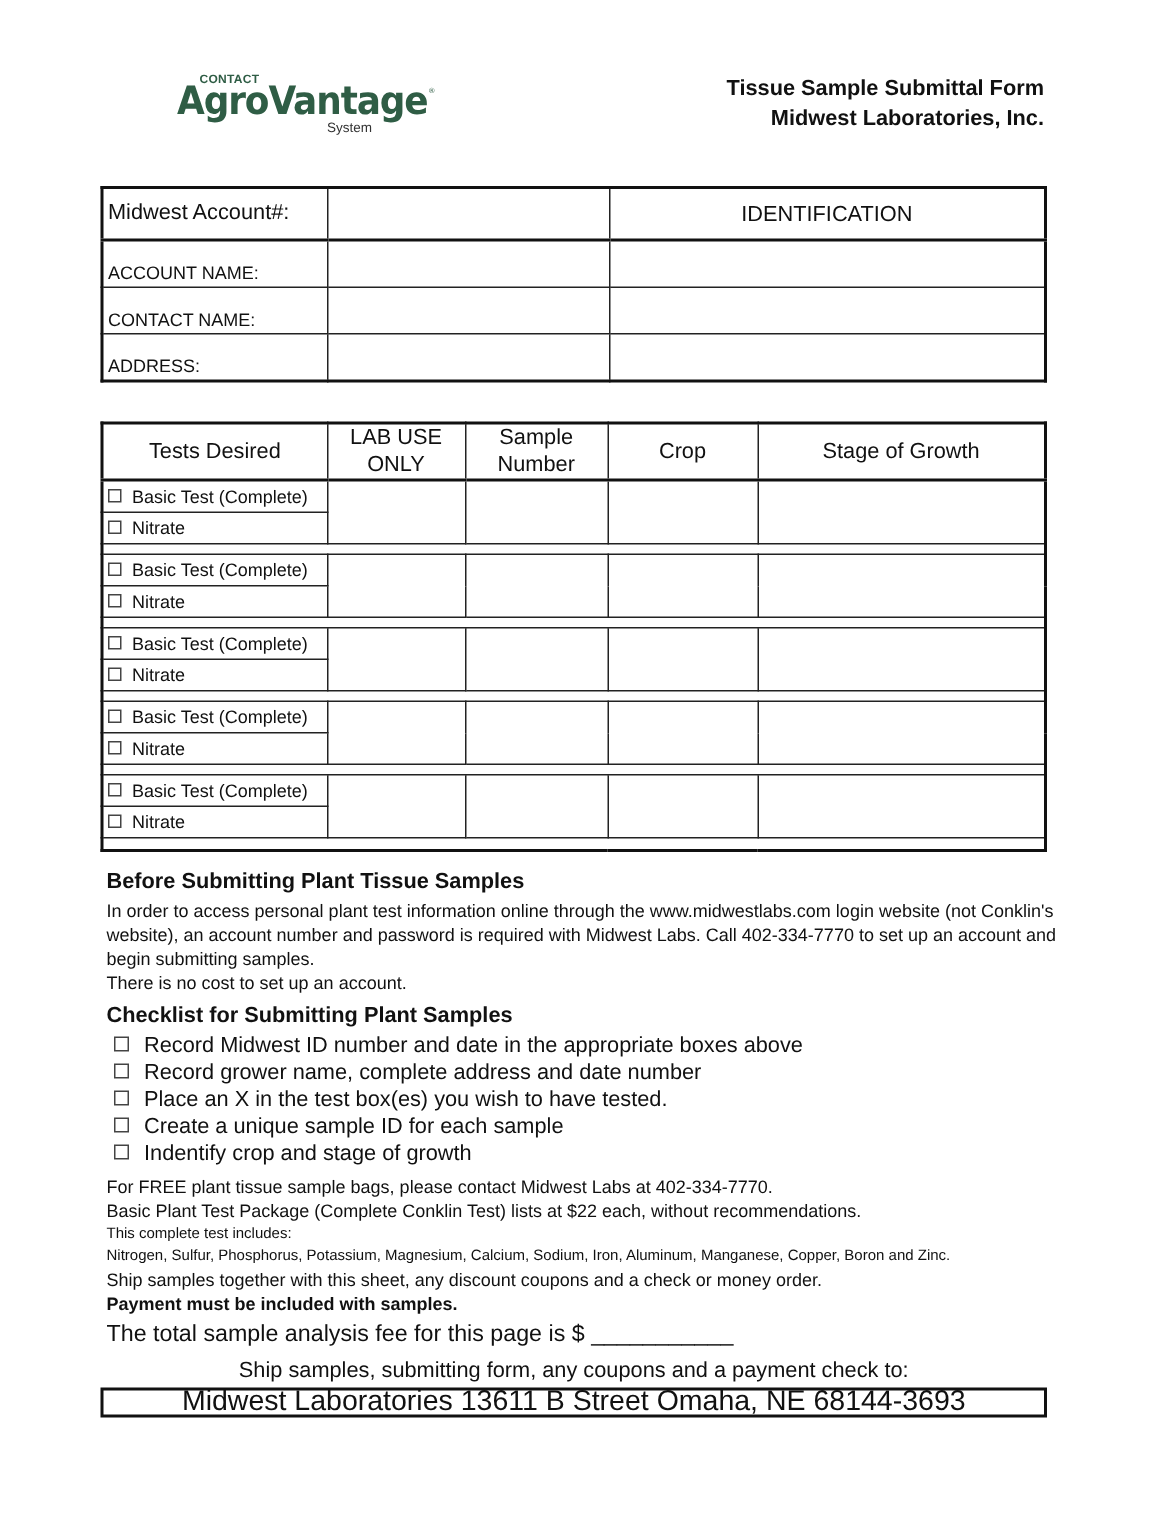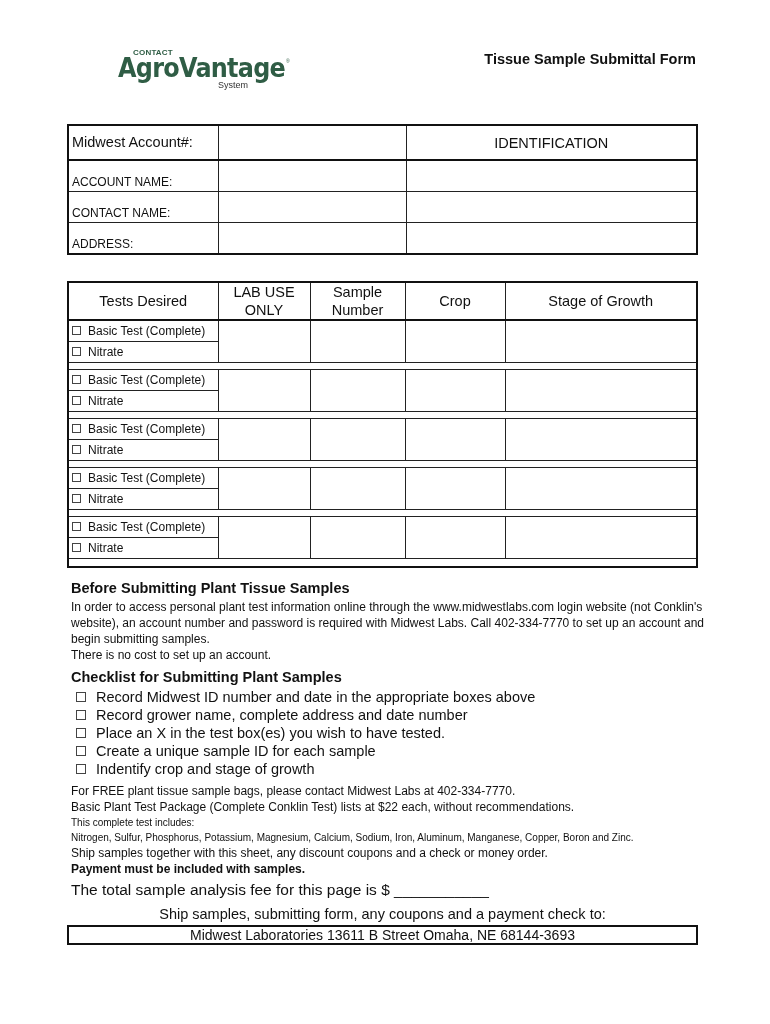--- a/index.html
+++ b/index.html
@@ -31,34 +31,35 @@
   .box { display:inline-block; width:7px; height:7px; border:1px solid #444; margin-right:7px; vertical-align:middle; position:relative; top:-1px; }
   
   .section { left:71px; width:640px; }
   .h { font-weight:bold; font-size:14.5px; line-height:17px; }
   .p { font-size:12px; line-height:16px; }
   .cl-item { font-size:14.5px; line-height:18px; padding-left:5px; }
   .cl-item .box { width:8px; height:8px; margin-right:10px; }
   .small { font-size:10px; line-height:15px; }
   .fee { left:71px; top:881px; font-weight:normal; font-size:15.5px; }
   .shipto { left:67px; top:906px; width:631px; text-align:center; font-size:14.5px; }
-  .addrbox { left:67px; top:925px; width:627px; height:16px; border:2px solid #111; text-align:center; font-size:14px; line-height:16px; }
+  .addrbox { left:67px; top:925px; width:627px; height:16px; border:2px solid #111; text-align:center; font-size:19px; line-height:16px; }
 </style>
 </head>
 <body>
 
 <div class="abs logo">
   <span class="conklin">CONTACT</span>
   <span class="agro">AgroVantage</span>
   <span class="reg">®</span>
   <span class="system">System</span>
 </div>
 
 <div class="abs title">
   <div>Tissue Sample Submittal Form</div>
+  <div>Midwest Laboratories, Inc.</div>
 </div>
 
 <table class="tbl acct">
   <colgroup>
       <col style="width:150px">
       <col style="width:188px">
       <col style="width:291px">
     </colgroup>
   <tbody>
       <tr class="head">

